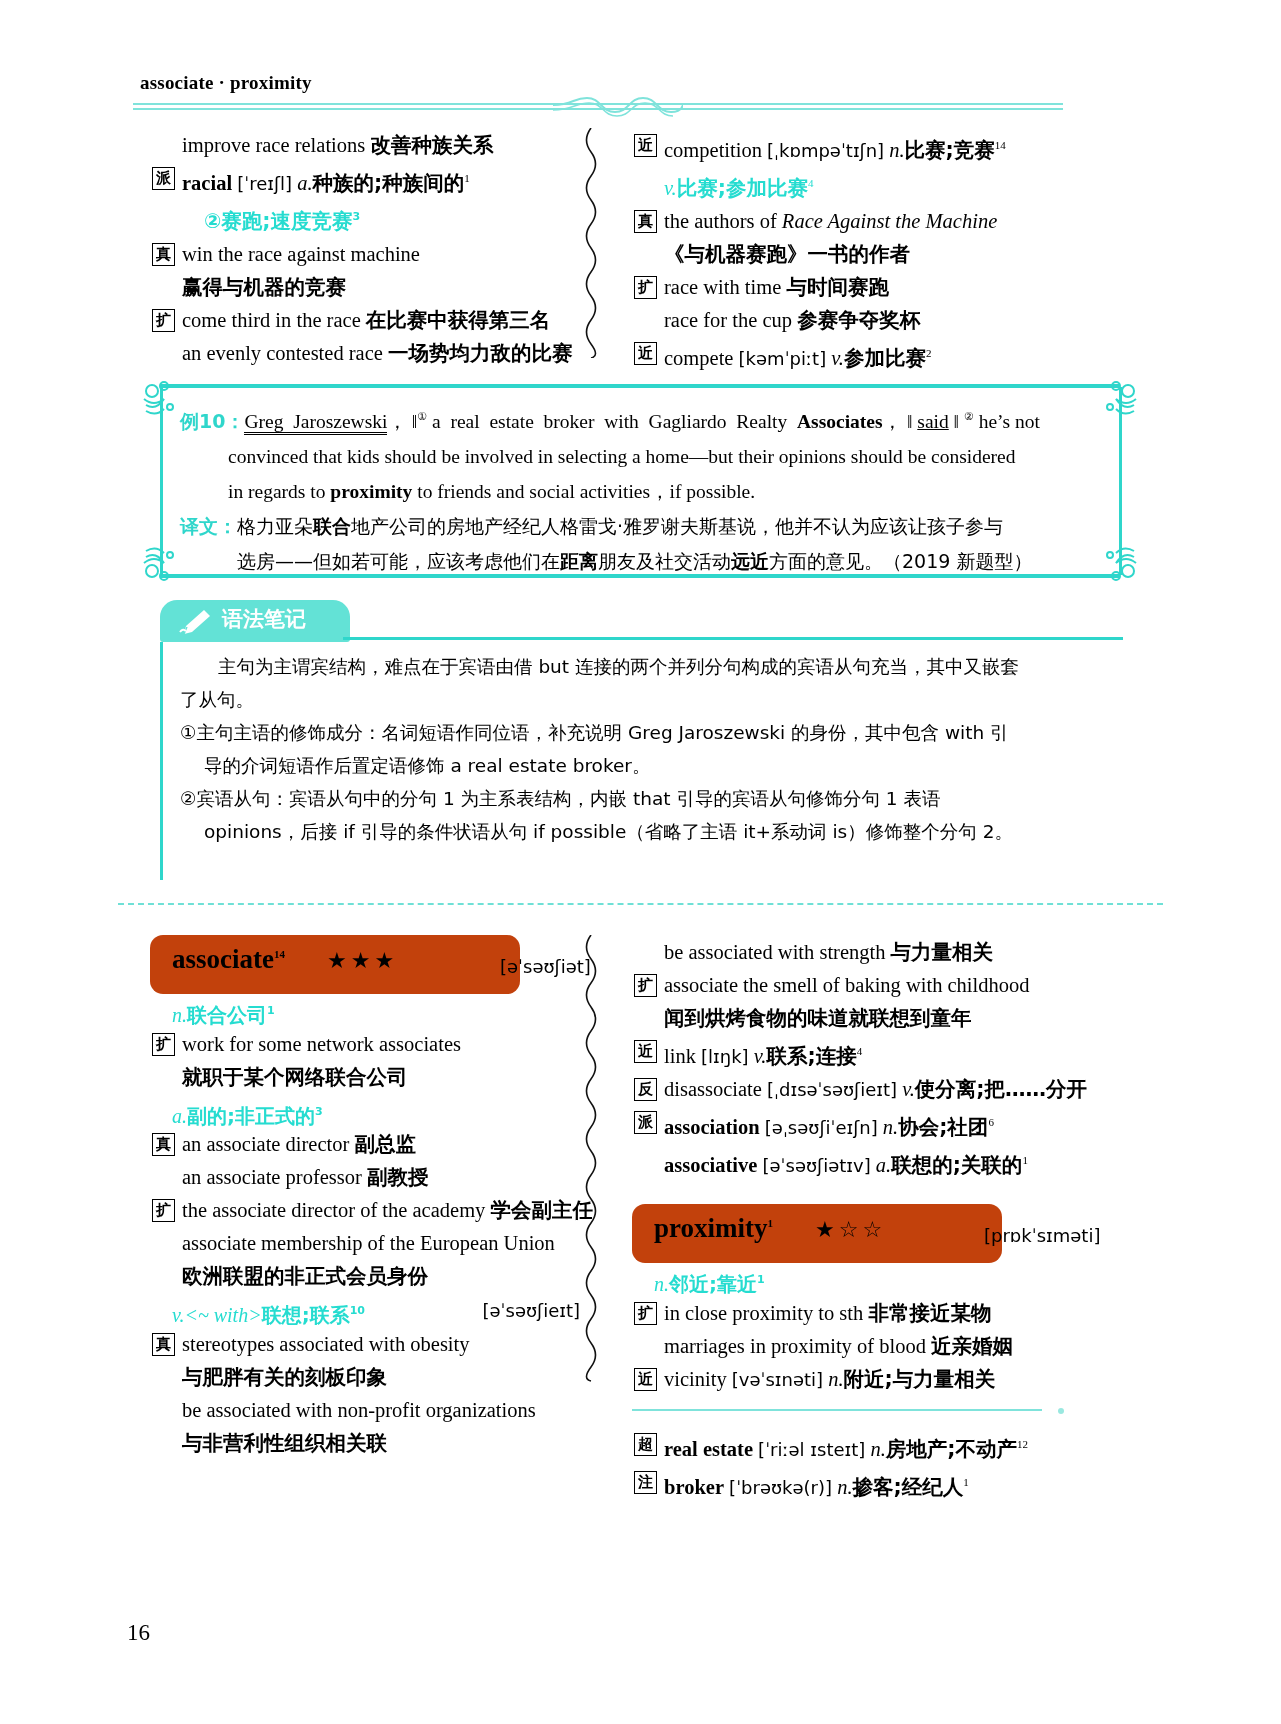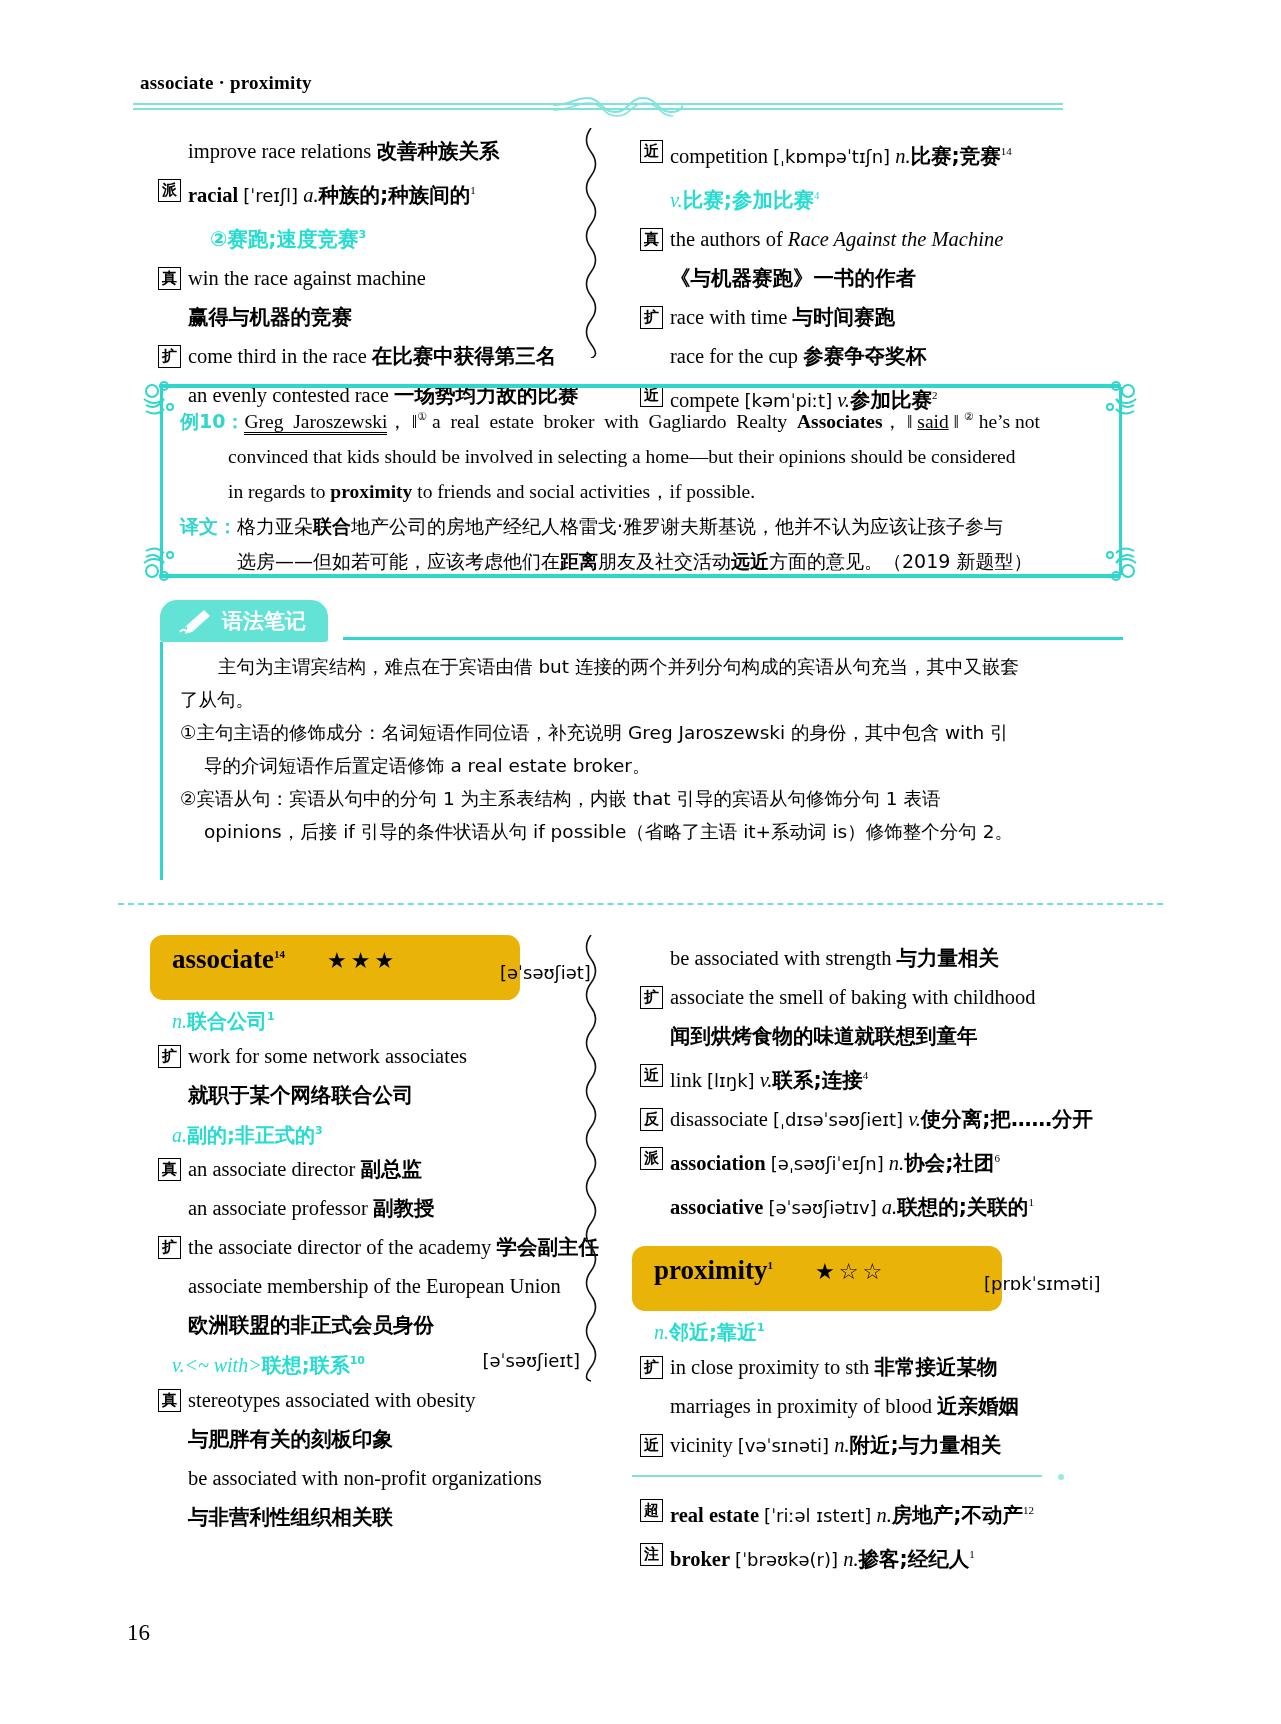--- a/index.html
+++ b/index.html
@@ -26,21 +26,21 @@
   .runrule .l1 { top:0; }
   .runrule .l2 { top:5px; }
   .runrule svg { position:absolute; left:420px; top:-9px; }
   .col-l { position:absolute; left:150px; width:430px; }
   .col-r { position:absolute; left:632px; width:440px; }
 
   
   .squig { position:absolute; }
 
   
-  .line { display:flex; align-items:flex-start; font-size:20.5px; line-height:31px; margin:8px; white-space:nowrap; }
+  .line { display:flex; align-items:flex-start; font-size:20.5px; line-height:31px; margin:2px; white-space:nowrap; }
   .line .tagbox {
     flex:0 0 auto;
     width:23px; height:23px; margin-top:4px; margin-right:7px;
     border:1.4px solid #000; font-size:15px; line-height:20px;
     text-align:center; font-family:"DejaVu Sans","Liberation Sans",sans-serif;
     font-weight:600;
   }
   .line .tagspace { flex:0 0 auto; width:30px; }
   .line .txt { flex:1 1 auto; }
   .cn { font-family:"DejaVu Sans","Liberation Sans",sans-serif; font-weight:600; }
@@ -62,43 +62,43 @@
   .exbody { position:absolute; left:62px; top:18px; right:48px; }
   .exline { font-size:19.5px; line-height:35px; text-align:justify; }
   .exlabel { color:#2fd6cb; font-family:"DejaVu Sans","Liberation Sans",sans-serif; font-weight:700; font-size:19px; }
   .u { text-decoration:underline; }
   .uu { border-bottom:3px double #000; }
   .trans { font-family:"DejaVu Sans","Liberation Sans",sans-serif; font-size:19px; line-height:35px; }
 
   
   .gbox { position:absolute; left:118px; top:600px; width:1040px; height:290px; }
   .gtab {
-    position:absolute; left:42px; top:0px; width:168px; height:42px;
+    position:absolute; left:42px; top:0px; width:190px; height:42px;
     background:#63e2d6; border-radius:17px 17px 3px 3px;
-    color:#fff; font-family:Liberation Serif, serif;
+    color:#fff; font-family:Liberation Mono, monospace;
     font-weight:700; font-size:21px; line-height:42px; padding-left:62px;
   }
   .gtab .pen { position:absolute; left:18px; top:8px; }
   .gline { position:absolute; left:225px; top:37px; width:780px; height:3px; background:#2fd6cb; }
   .gleft { position:absolute; left:42px; top:42px; width:3px; height:238px; background:#2fd6cb; }
   .gbody { position:absolute; left:62px; top:50px; right:20px; }
   .gp { font-family:"DejaVu Sans","Liberation Sans",sans-serif; font-size:18.5px; line-height:33px; text-align:justify; }
   .gp.indent { text-indent:38px; }
   .gp.hang { padding-left:24px; text-indent:-24px; }
   .gp.hang2 { padding-left:48px; text-indent:-24px; }
 
   
   .dotrule { position:absolute; left:118px; width:1045px; height:0;
              border-top:2px dashed #6fe0d6; }
 
   
   .hw {
     display:flex; align-items:baseline;
-    background:#eab308; border-radius:13px;
-    padding:9px 16px 25px 22px; width:370px;
+    background:#c2410c; border-radius:13px;
+    padding:9px 16px 19px 22px; width:370px;
   }
   .hw .word { font-weight:bold; font-size:27px; }
   .hw .stars { margin-left:42px; font-size:22px; letter-spacing:4px; }
 
   .defline { font-size:20px; line-height:24px; margin:7px 0 0 22px; }
   .defline .dpos { color:#25dcd0; font-style:italic; font-family:"Liberation Serif",serif; }
   .defline .dcn { color:#25dcd0; font-family:"DejaVu Sans","Liberation Sans",sans-serif; font-weight:700; }
 
   .pageno { position:absolute; left:127px; top:1620px; font-size:23px; }
 </style>

